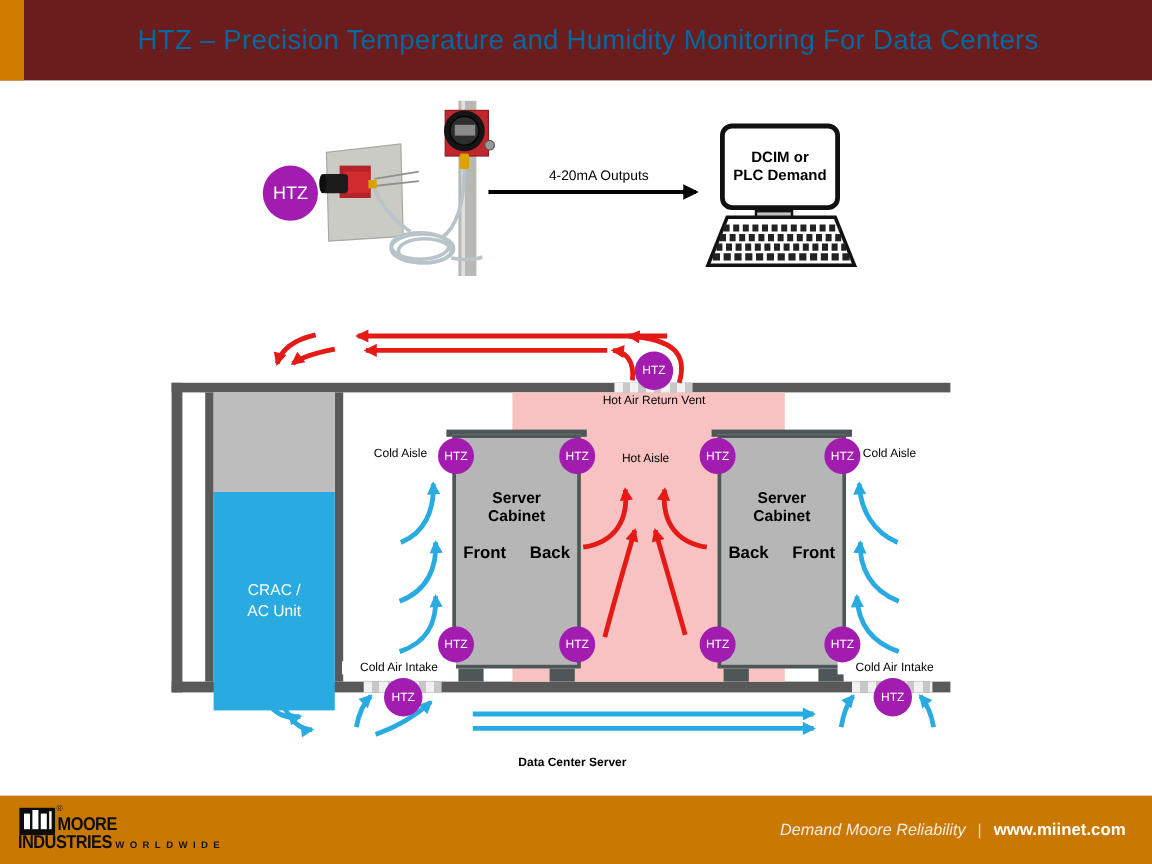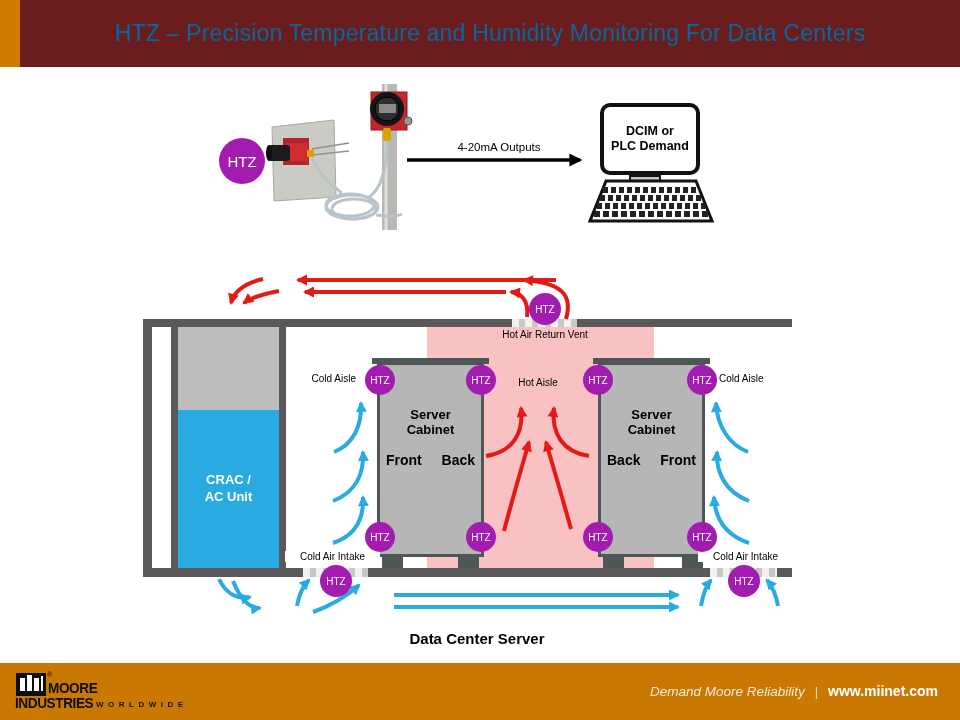--- a/index.html
+++ b/index.html
@@ -18,32 +18,32 @@
   .furl{font-weight:bold;font-size:14px;color:#fff;}
   .brand-line{color:#0E0E0E;font-weight:bold;font-size:15.5px;letter-spacing:-0.5px;
               transform:scaleX(.88);transform-origin:left;white-space:nowrap;}
   .brand-ww{color:#141414;font-weight:bold;font-size:8px;letter-spacing:4.5px;white-space:nowrap;}
   .brand-reg{color:#141414;font-size:7px;}
   
   .wall{background:#595959;}
   .vent{background:repeating-linear-gradient(90deg,#f1f1f1 0 7px,#c7c7c7 7px 13px);}
   
   #plenum{left:178px;top:327px;width:101px;height:83px;background:#BDBDBD;}
-  #crac{left:178px;top:410px;width:101px;height:158px;background:#29ABE2;display:flex;flex-direction:column;
-        align-items:center;justify-content:center;color:#fff;font-weight:bold;font-size:13px;line-height:1.3;}
+  #crac{left:178px;top:410px;width:101px;height:182px;background:#29ABE2;display:flex;flex-direction:column;
+        align-items:center;justify-content:center;color:#fff;font-weight:normal;font-size:13px;line-height:1.3;}
   #hotzone{left:427px;top:327px;width:227px;height:241px;background:#F9C2C2;}
   .cab{width:107px;height:195px;background:#B6B6B6;border:3px solid #4D5757;box-sizing:border-box;}
   .cabcap{width:117px;height:6px;background:#4D5757;}
   .foot{width:21px;height:11px;background:#4D5757;}
   .cabtitle{position:absolute;left:0;top:42px;width:101px;text-align:center;font-weight:bold;
             font-size:13px;line-height:1.18;}
   .cabside{position:absolute;top:87px;font-weight:bold;font-size:14px;}
   
   .lbl{font-size:10px;color:#000;white-space:nowrap;}
-  .caption{font-weight:bold;font-size:15px;text-align:center;}
+  .caption{font-weight:bold;font-size:10px;text-align:center;}
   
   .htz{position:absolute;width:30px;height:30px;border-radius:50%;background:#a21caf;color:#fff;
        display:flex;align-items:center;justify-content:center;font-weight:normal;font-size:10px;z-index:7;}
   .htz-lg{width:46px;height:46px;font-size:15px;}
   
   #monitor{left:600px;top:103px;width:100px;height:72px;background:#fff;border:4px solid #111;
            border-radius:10px;box-sizing:border-box;display:flex;flex-direction:column;align-items:center;
            justify-content:center;font-weight:bold;font-size:12.5px;line-height:1.2;text-align:center;z-index:3;}
   #stand{left:629px;top:175px;width:32px;height:7px;background:#C4C4C4;border:2px solid #111;box-sizing:border-box;z-index:2;}
   svg{position:absolute;left:0;top:0;pointer-events:none;}

